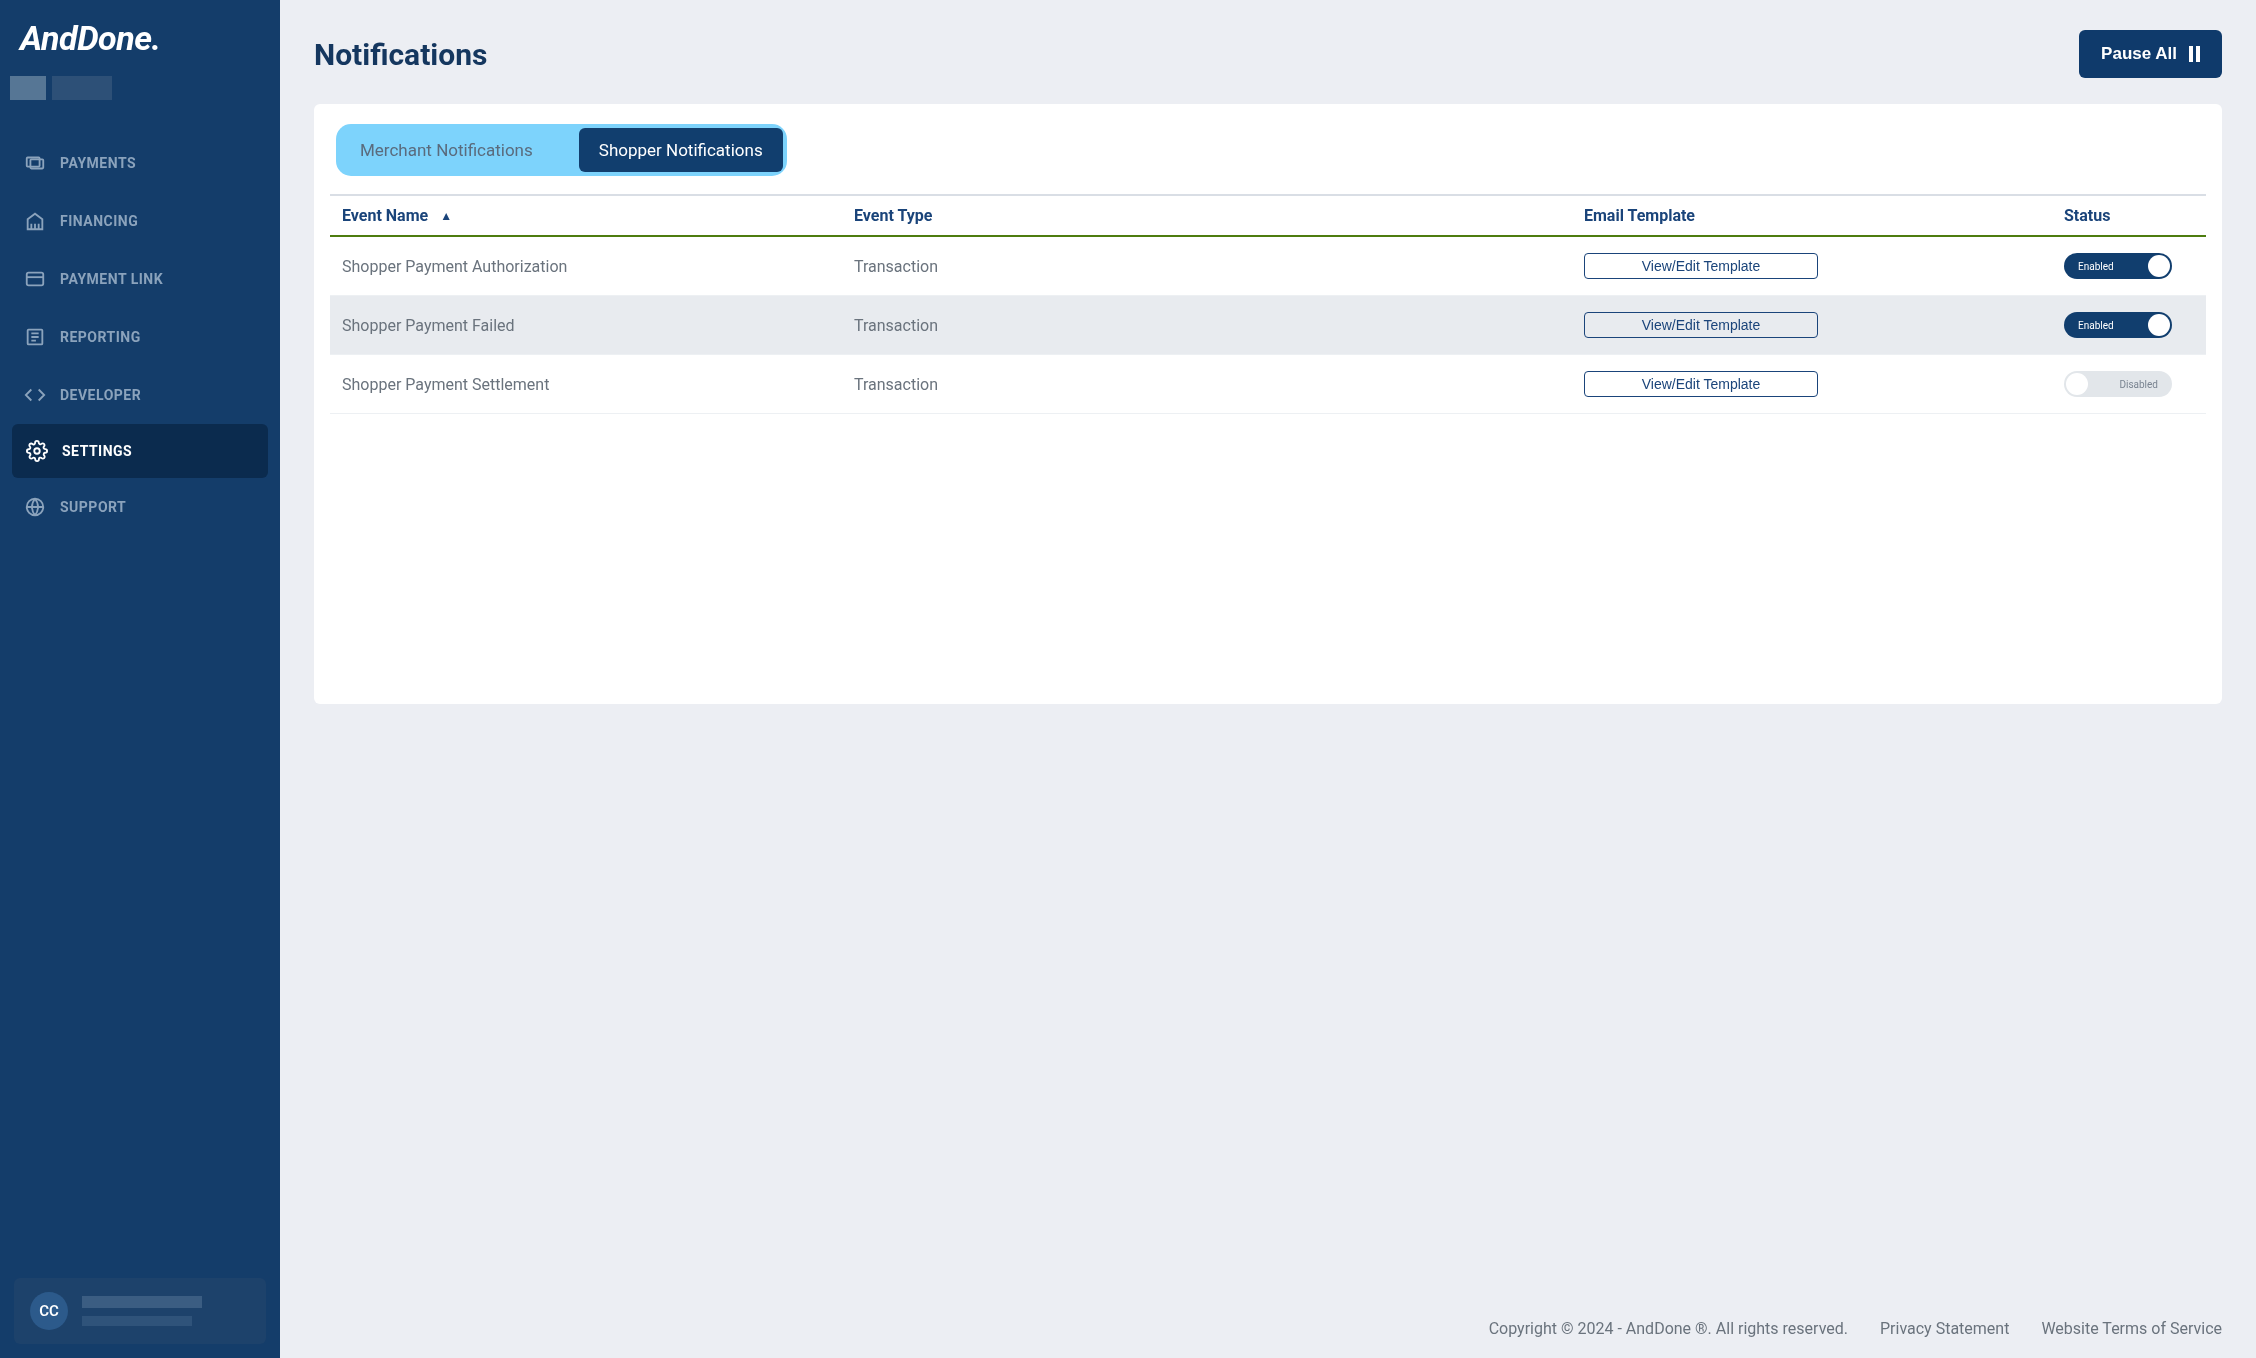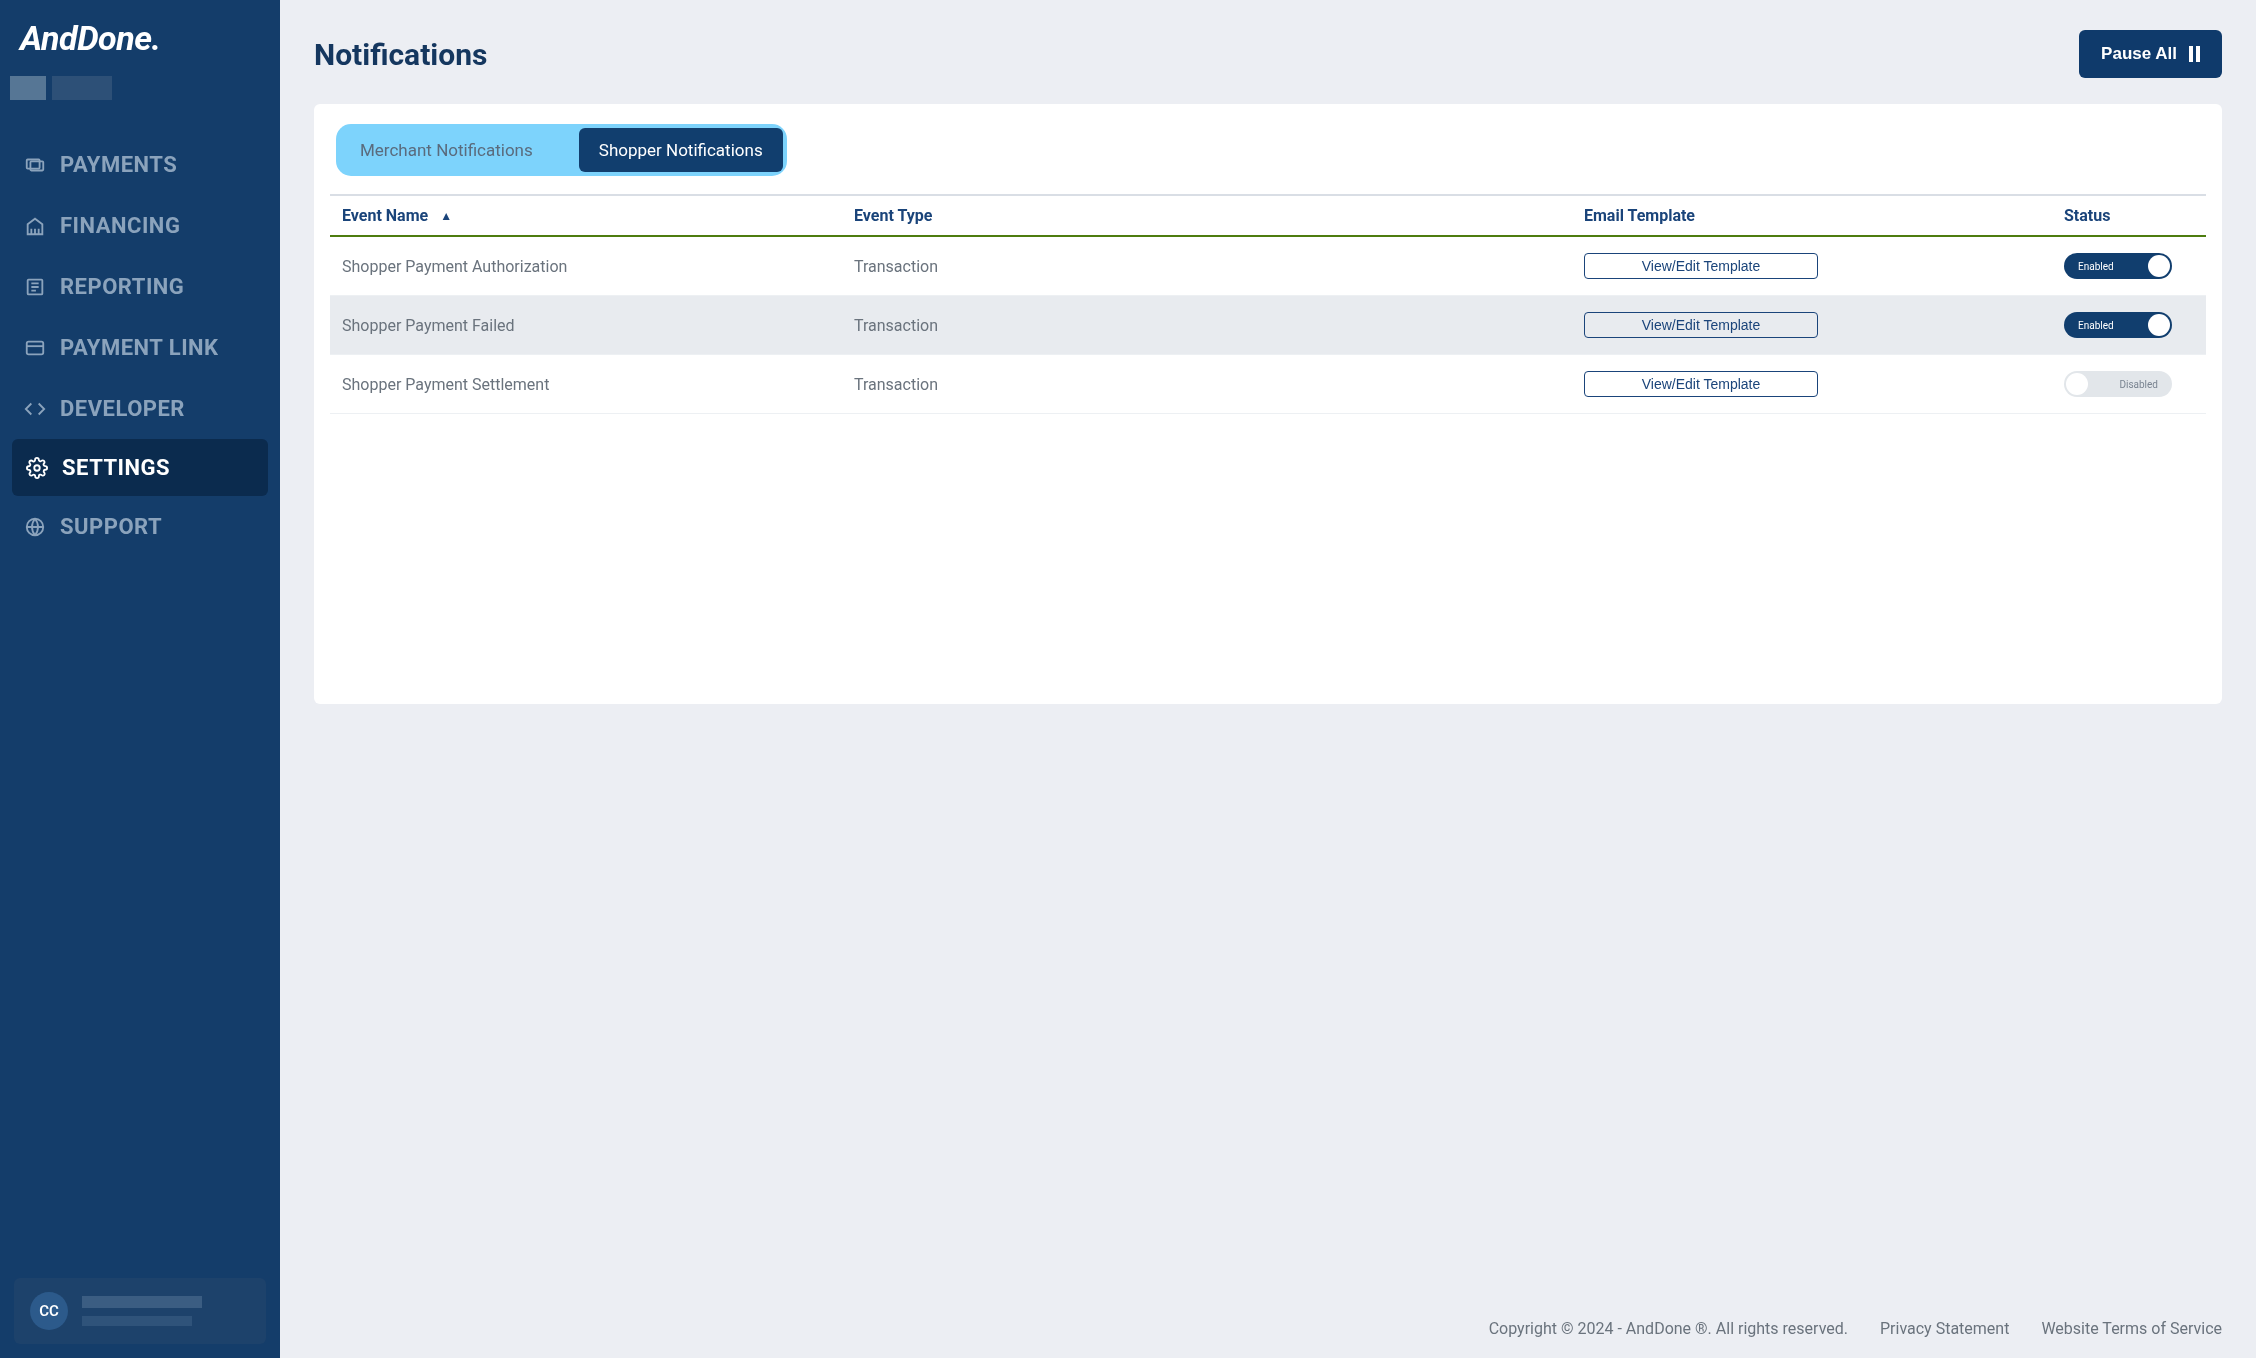--- a/index.html
+++ b/index.html
@@ -34,21 +34,21 @@
 }
 .account-placeholder .bar1 { width: 36px; background: #567695; height: 24px; }
 .account-placeholder .bar2 { width: 60px; background: #2d5077; height: 24px; }
 .nav { flex: 1; padding-top: 12px; }
 .nav-item {
   display: flex;
   align-items: center;
   gap: 14px;
   padding: 18px 24px;
   color: #8ba3bc;
-  font-size: 22px;
+  font-size: 14px;
   font-weight: 700;
   letter-spacing: 0.5px;
   cursor: pointer;
 }
 .nav-item.active {
   background: #0b2b4e;
   color: #fff;
   border-radius: 6px;
   margin: 0 12px;
   padding: 16px 14px;
@@ -220,31 +220,31 @@
       <span>PAYMENTS</span>
     </div>
     <div class="nav-item">
       <svg viewBox="0 0 24 24" fill="none" stroke="currentColor" stroke-width="2">
           <path d="M3 21h18M4 21V10l8-6 8 6v11M8 21v-6M12 21v-6M16 21v-6"></path>
         </svg>
       <span>FINANCING</span>
     </div>
     <div class="nav-item">
       <svg viewBox="0 0 24 24" fill="none" stroke="currentColor" stroke-width="2">
+          <rect x="3" y="5" width="18" height="14" rx="2"></rect>
+          <path d="M3 10h18"></path>
+        </svg>
+      <span>PAYMENT LINK</span>
+    </div>
+    <div class="nav-item">
+      <svg viewBox="0 0 24 24" fill="none" stroke="currentColor" stroke-width="2">
           <rect x="4" y="4" width="16" height="16" rx="1"></rect>
           <path d="M8 8h8M8 12h8M8 16h5"></path>
         </svg>
       <span>REPORTING</span>
-    </div>
-    <div class="nav-item">
-      <svg viewBox="0 0 24 24" fill="none" stroke="currentColor" stroke-width="2">
-          <rect x="3" y="5" width="18" height="14" rx="2"></rect>
-          <path d="M3 10h18"></path>
-        </svg>
-      <span>PAYMENT LINK</span>
     </div>
     <div class="nav-item">
       <svg viewBox="0 0 24 24" fill="none" stroke="currentColor" stroke-width="2">
           <path d="M8 6l-6 6 6 6M16 6l6 6-6 6"></path>
         </svg>
       <span>DEVELOPER</span>
     </div>
     <div class="nav-item active">
       <svg viewBox="0 0 24 24" fill="none" stroke="currentColor" stroke-width="2">
           <circle cx="12" cy="12" r="3"></circle>

